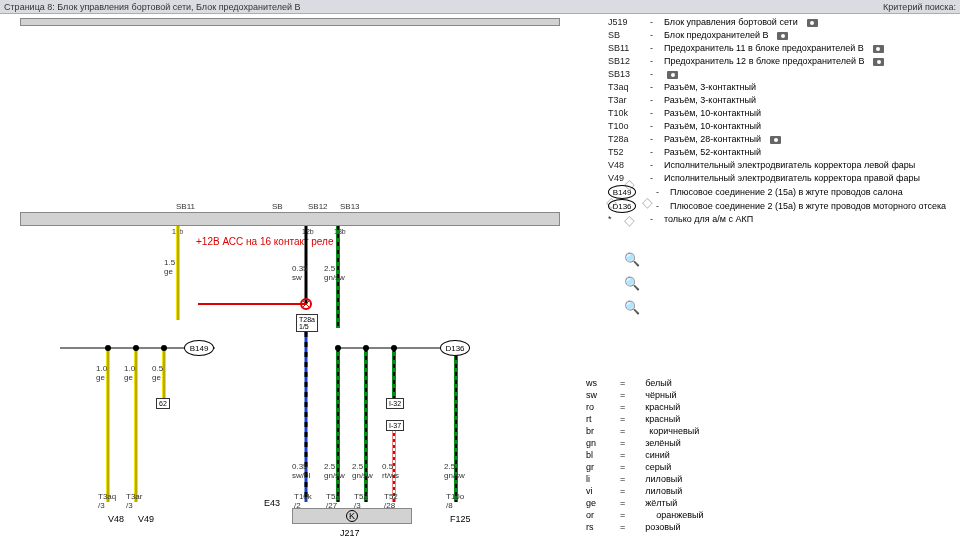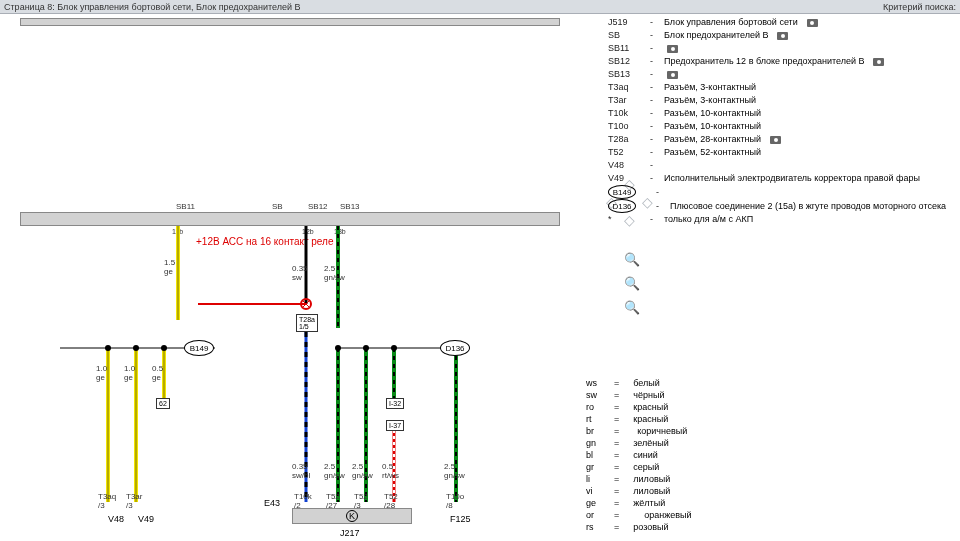--- a/index.html
+++ b/index.html
@@ -7,21 +7,21 @@
 .topbar{position:absolute;top:0;left:0;right:0;height:14px;background:#d9dde2;border-bottom:1px solid #a9aeb6;display:flex;align-items:center;justify-content:space-between;padding:0 4px;font-size:9px;color:#333}
 .diagram{position:absolute;top:14px;left:0;width:580px;height:527px}
 .legend{position:absolute;top:16px;right:2px;width:350px}
 .legend-row{display:flex;gap:6px;line-height:13px;align-items:center}
 .legend-row .code{width:36px;color:#222}
 .legend-row .dash{width:8px;color:#222}
 .camera-icon{display:inline-block;width:11px;height:8px;background:#666;border-radius:1px;margin-left:3px;position:relative;vertical-align:middle}
 .camera-icon::before{content:'';display:block;width:4px;height:4px;background:#fff;border-radius:50%;position:absolute;top:2px;left:3.5px}
 .circled{display:inline-flex;width:28px;height:14px;border:1px solid #000;border-radius:50%;align-items:center;justify-content:center;font-size:8px}
 .color-legend{position:absolute;bottom:8px;left:586px;font-size:9px}
-.color-legend .row{display:flex;gap:10px;line-height:12px}
+.color-legend .row{display:flex;gap:16px;line-height:12px}
 .color-legend .cc{width:18px}
 .nav-diamond{position:absolute;top:178px;left:606px;width:50px;height:50px}
 .nav-diamond span{position:absolute;color:#b0b6bd;font-size:14px;cursor:pointer}
 .zoom-tools{position:absolute;top:252px;left:624px;display:flex;flex-direction:column;gap:8px}
 .zoom-tools div{width:16px;height:16px;color:#7a8aa0;font-size:13px;cursor:pointer}
 
 .hbar{position:absolute;background:#d2d2d2;border:1px solid #888;height:14px}
 svg{position:absolute}
 .wlabel{position:absolute;font-size:8px;color:#333}
 .red-note{position:absolute;color:#d00;font-size:10px;line-height:11px}
@@ -60,20 +60,21 @@
     </div>
   <div class="legend-row">
       <span class="code">SB</span>
       <span class="dash">-</span>
       <span>Блок предохранителей B</span>
       <span class="camera-icon"></span>
     </div>
   <div class="legend-row">
       <span class="code">SB11</span>
       <span class="dash">-</span>
+      <span>Предохранитель 11 в блоке предохранителей B</span>
       <span class="camera-icon"></span>
     </div>
   <div class="legend-row">
       <span class="code">SB12</span>
       <span class="dash">-</span>
       <span>Предохранитель 12 в блоке предохранителей B</span>
       <span class="camera-icon"></span>
     </div>
   <div class="legend-row">
       <span class="code">SB13</span>
@@ -107,29 +108,31 @@
       <span class="camera-icon"></span>
     </div>
   <div class="legend-row">
       <span class="code">T52</span>
       <span class="dash">-</span>
       <span>Разъём, 52-контактный</span>
     </div>
   <div class="legend-row">
       <span class="code">V48</span>
       <span class="dash">-</span>
+      <span>Исполнительный электродвигатель корректора левой фары</span>
     </div>
   <div class="legend-row">
       <span class="code">V49</span>
       <span class="dash">-</span>
       <span>Исполнительный электродвигатель корректора правой фары</span>
     </div>
   <div class="legend-row">
       <span class="circled">B149</span>
       <span class="dash" style="margin-left:14px">-</span>
+      <span>Плюсовое соединение 2 (15a) в жгуте проводов салона</span>
     </div>
   <div class="legend-row">
       <span class="circled">D136</span>
       <span class="dash" style="margin-left:14px">-</span>
       <span>Плюсовое соединение 2 (15a) в жгуте проводов моторного отсека</span>
     </div>
   <div class="legend-row">
       <span class="code">*</span>
       <span class="dash">-</span>
       <span>только для а/м с АКП</span>

